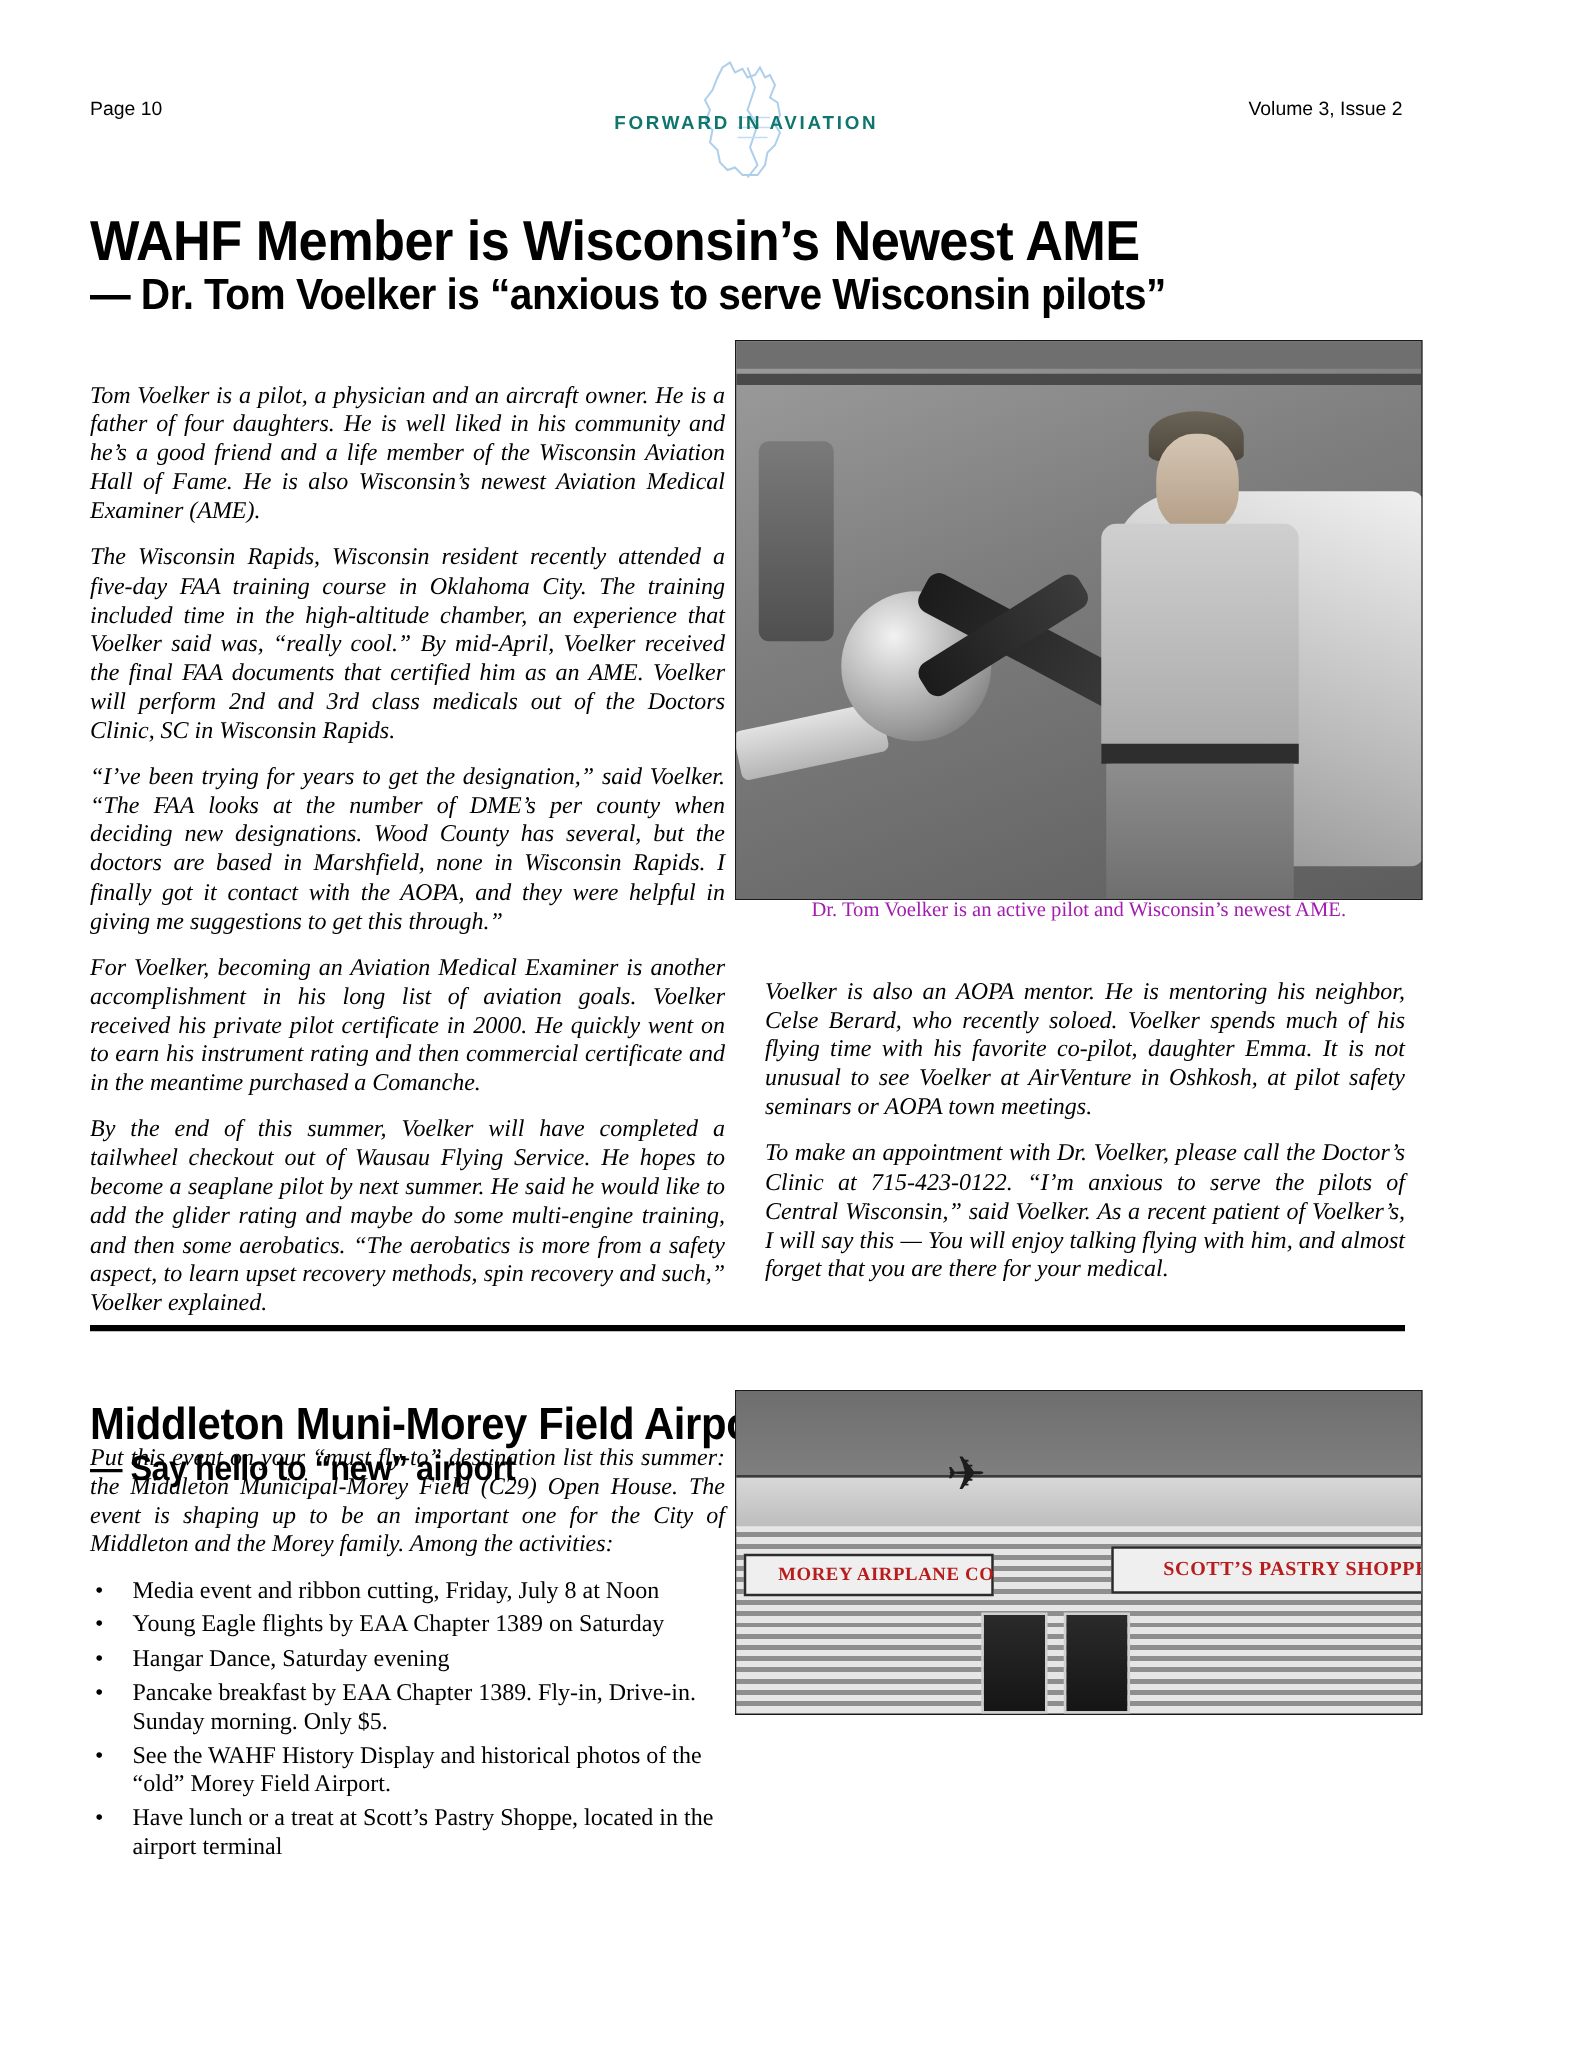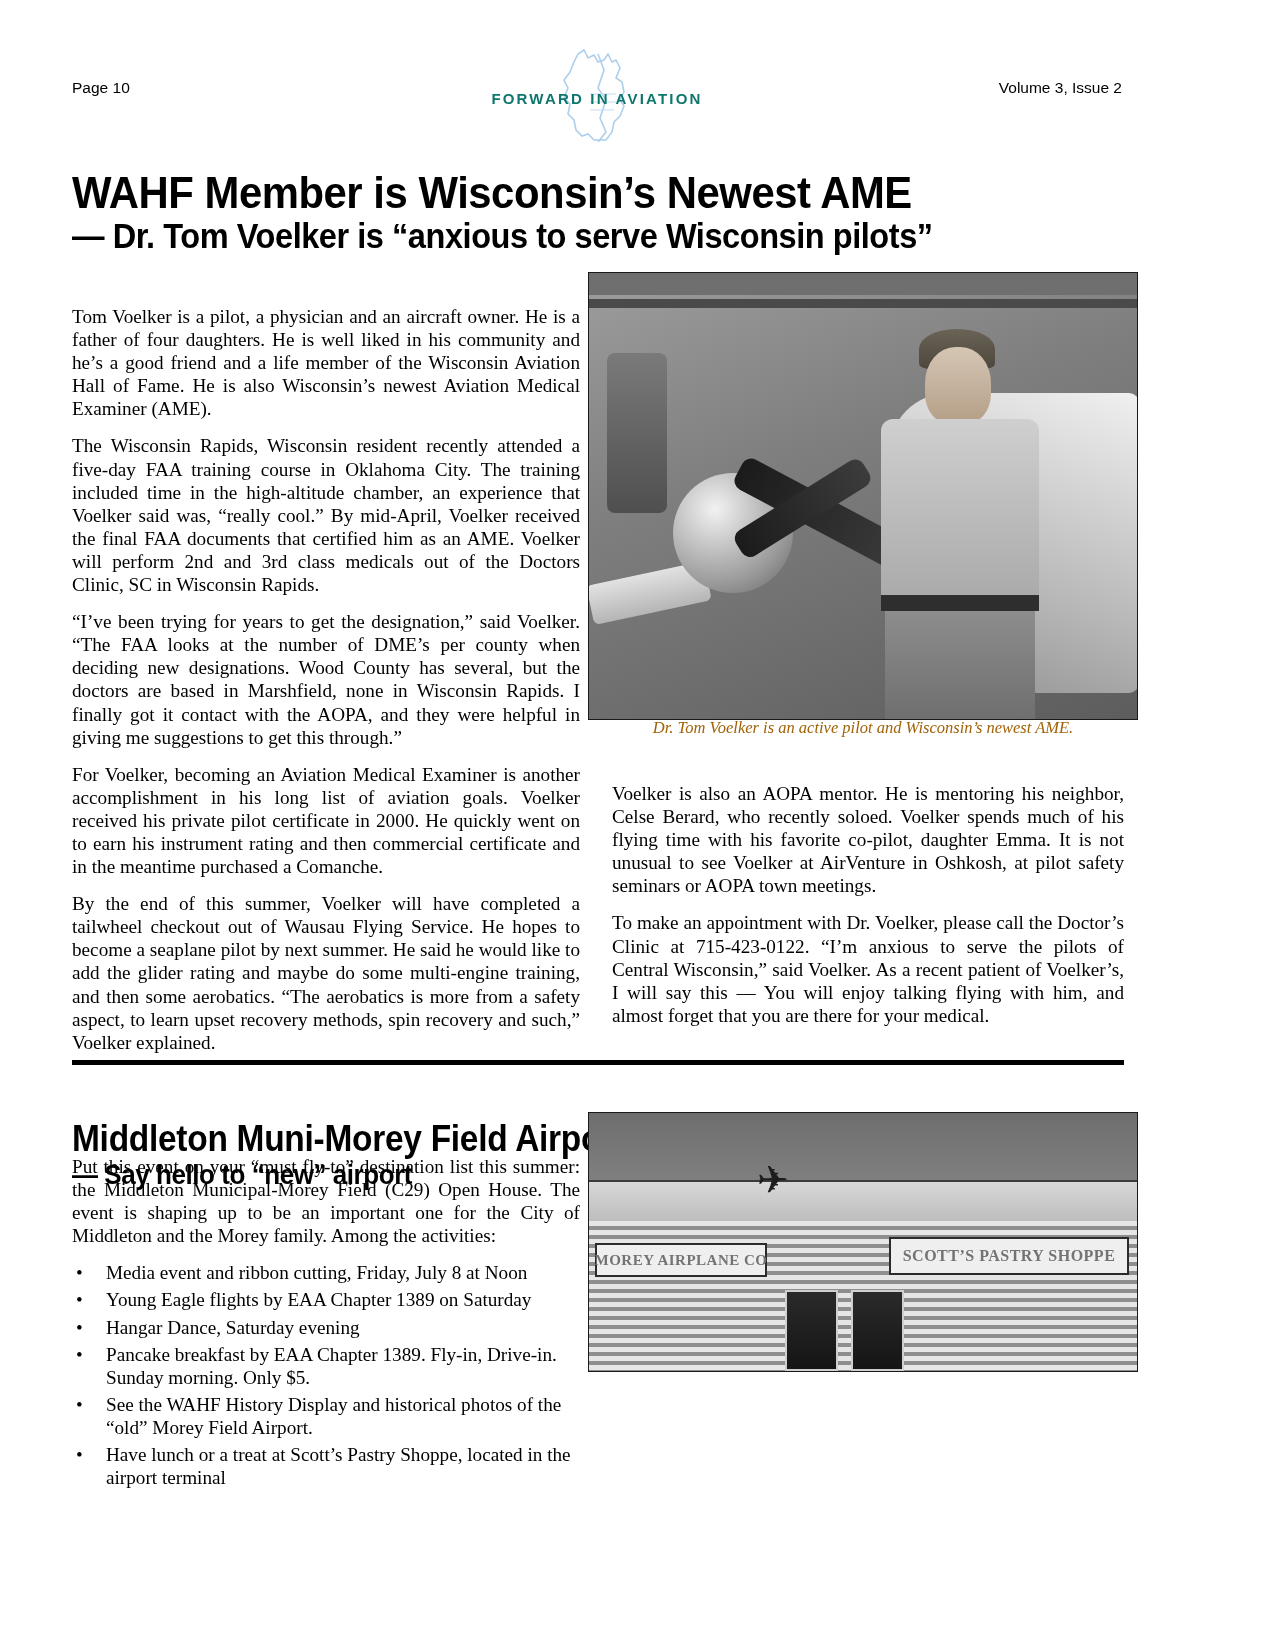--- a/index.html
+++ b/index.html
@@ -96,21 +96,21 @@
   #art2-subtitle { top: 1158px; font-size: 28px; line-height: 34px; }
 
   
   .col {
     position: absolute;
     font-size: 19.2px;
     line-height: 23.1px;
     text-align: justify;
     color: #000;
   }
-  .col p { margin: 0 0 14px 0; }
+  .col p { margin: 0 0 14px 0; font-style: italic; }
   .col p:last-child { margin-bottom: 0; }
 
   #art1-left  { left: 72px;  top: 305px; width: 508px; }
   #art1-right { left: 612px; top: 782px; width: 512px; }
 
   #art2-left  { left: 72px;  top: 1155px; width: 508px; }
   #art2-right { left: 612px; top: 1382px; width: 512px; }
 
   
   ul.bullets {
@@ -148,25 +148,24 @@
     height: 446px;
   }
   #photo-hangar {
     left: 588px;
     top: 1112px;
     width: 548px;
     height: 258px;
   }
   .caption {
     position: absolute;
-    font-style: italic;
     font-size: 16.5px;
     line-height: 20px;
     text-align: center;
-    color: #a16207;
+    color: #a21caf;
   }
   #caption-voelker {
     left: 588px;
     top: 718px;
     width: 550px;
   }
 
   
   .rule {
     position: absolute;
@@ -192,26 +191,27 @@
   }
   .hangar-door {
     position:absolute; width:9%; height:30%; bottom:0;
     background: linear-gradient(180deg,#2a2a2a,#151515);
     border:2px solid #cfcfcf;
   }
   .sign {
     position:absolute;
     background:#efefef;
     border:2px solid #2b2b2b;
-    color:#737373;
+    color:#b91c1c;
     font-family:"Liberation Serif","DejaVu Serif",serif;
     font-weight:bold;
     display:flex; align-items:center; justify-content:center;
     letter-spacing:.5px;
     white-space:nowrap;
+    padding-left:28px;
   }
   .plane-emblem {
     position:absolute;
     color:#1d1d1d;
     font-size:38px;
     line-height:1;
   }
   .aircraft-bg {
     position:absolute; left:0; top:0; right:0; bottom:0;
     background: linear-gradient(160deg,#9d9d9d 0%,#7e7e7e 40%,#5d5d5d 100%);

